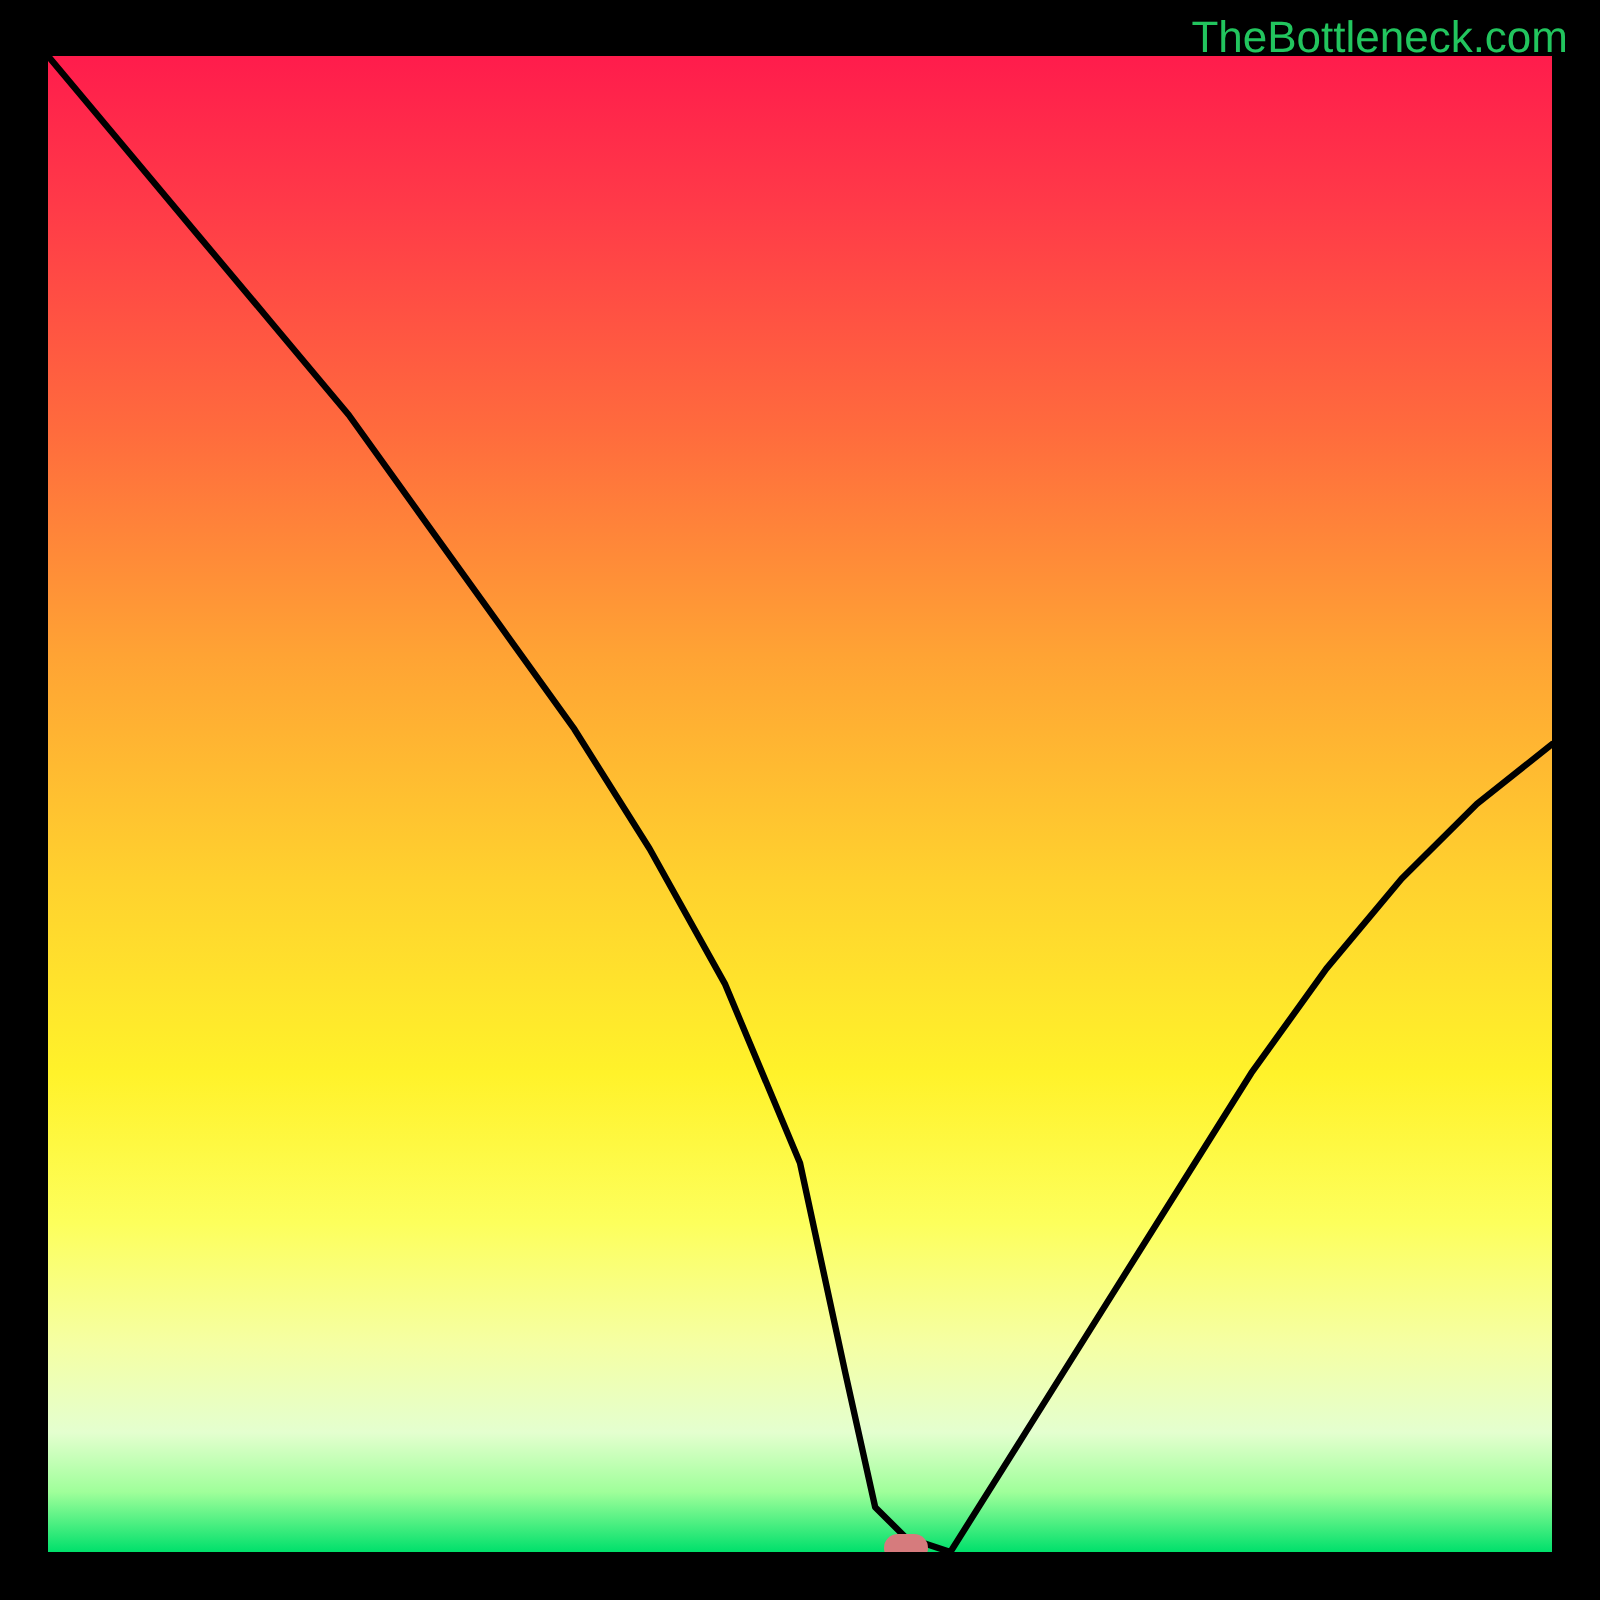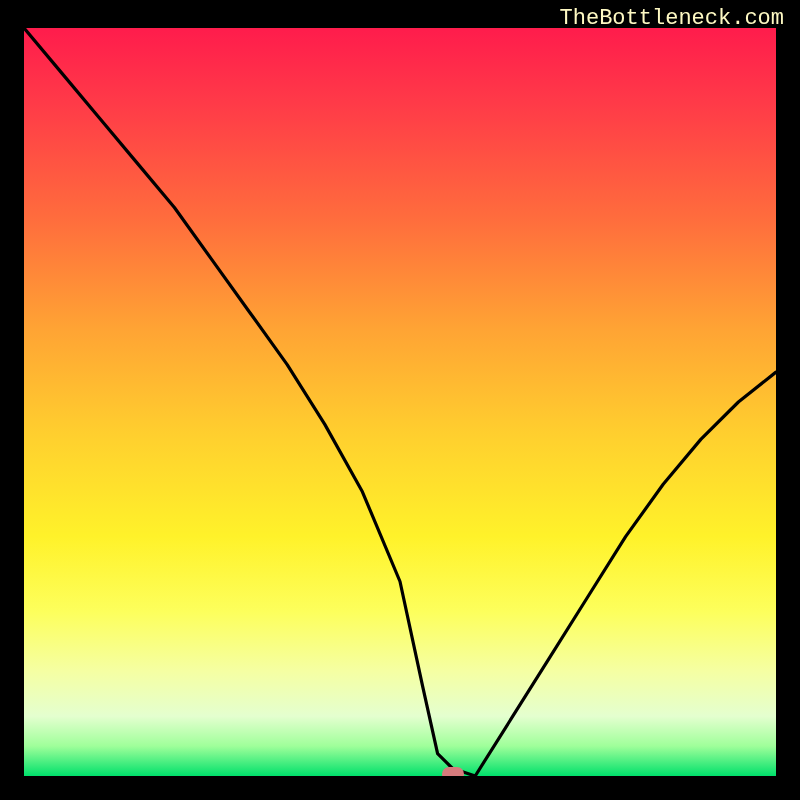--- a/index.html
+++ b/index.html
@@ -8,25 +8,24 @@
     width: 800px;
     height: 800px;
     background: #000;
     position: relative;
     font-family: Arial, Helvetica, sans-serif;
   }
   .watermark {
     position: absolute;
     top: 6px;
     right: 16px;
-    color: #fef9c3;
+    color: #22c55e;
     font-size: 22px;
     font-weight: 500;
     z-index: 10;
-    font-family: Liberation Mono, monospace;
   }
   .plot-area {
     position: absolute;
     left: 24px;
     top: 28px;
     width: 752px;
     height: 748px;
     overflow: hidden;
   }
   .gradient-bg {

